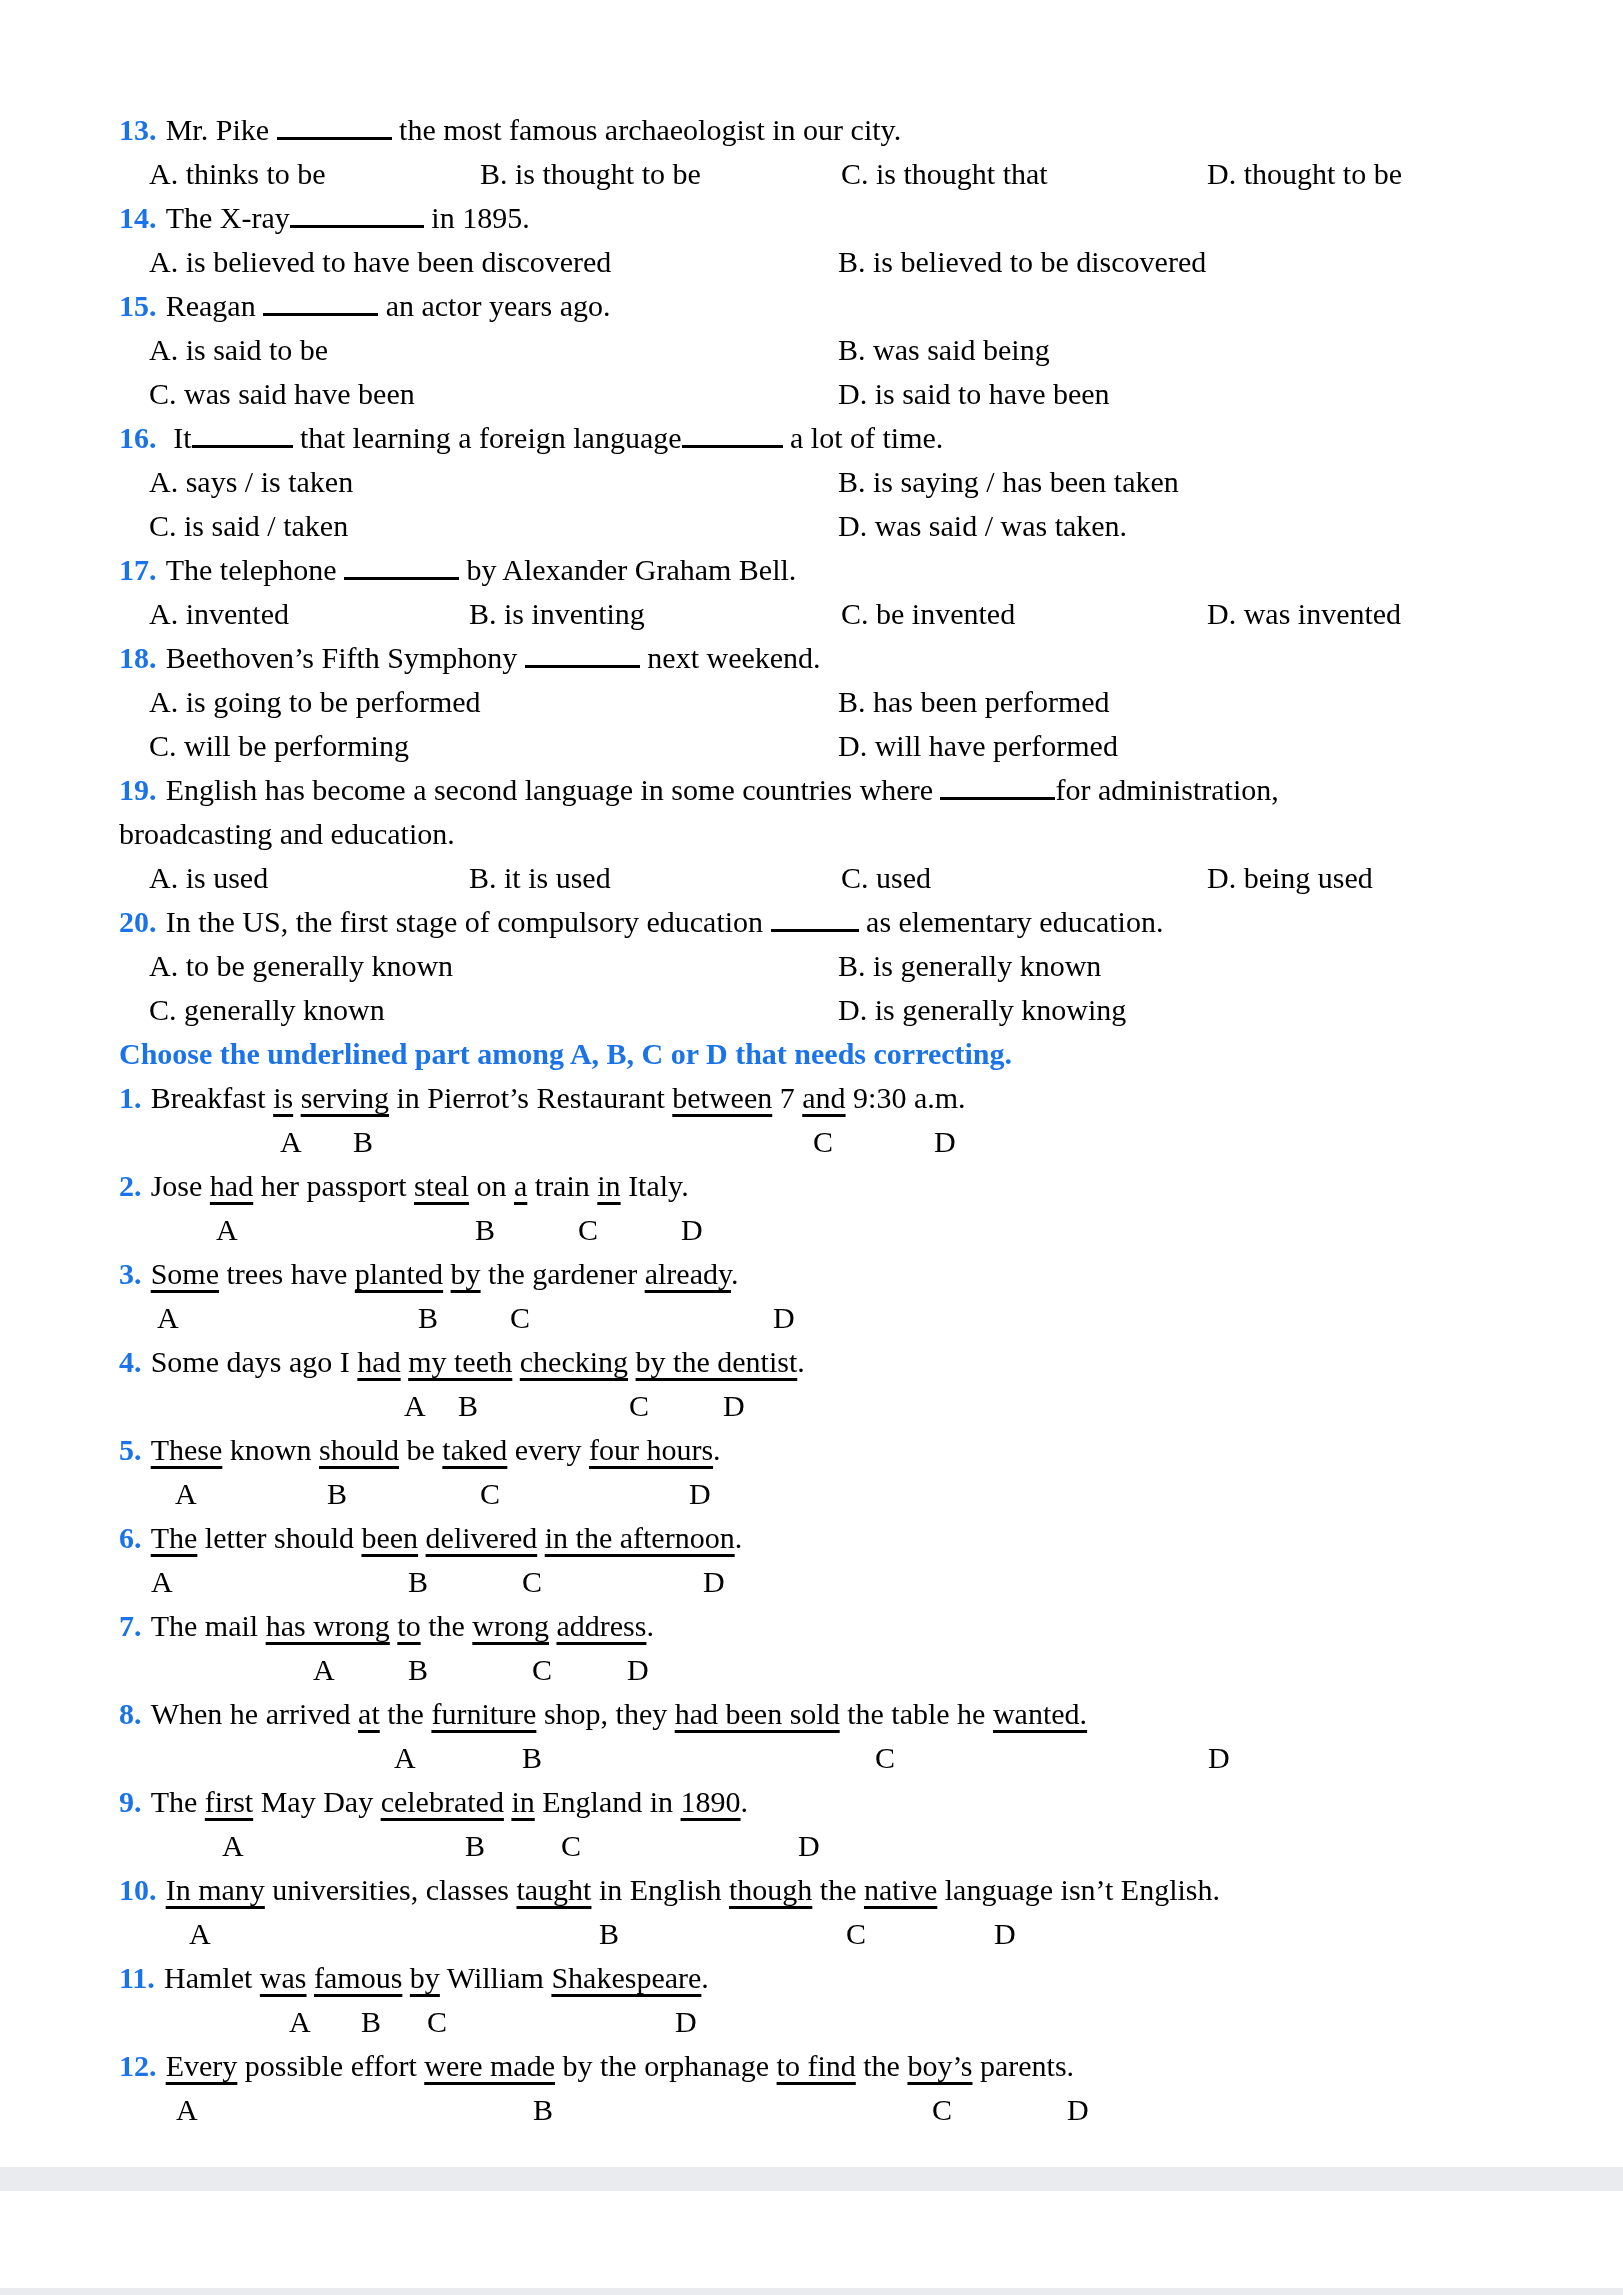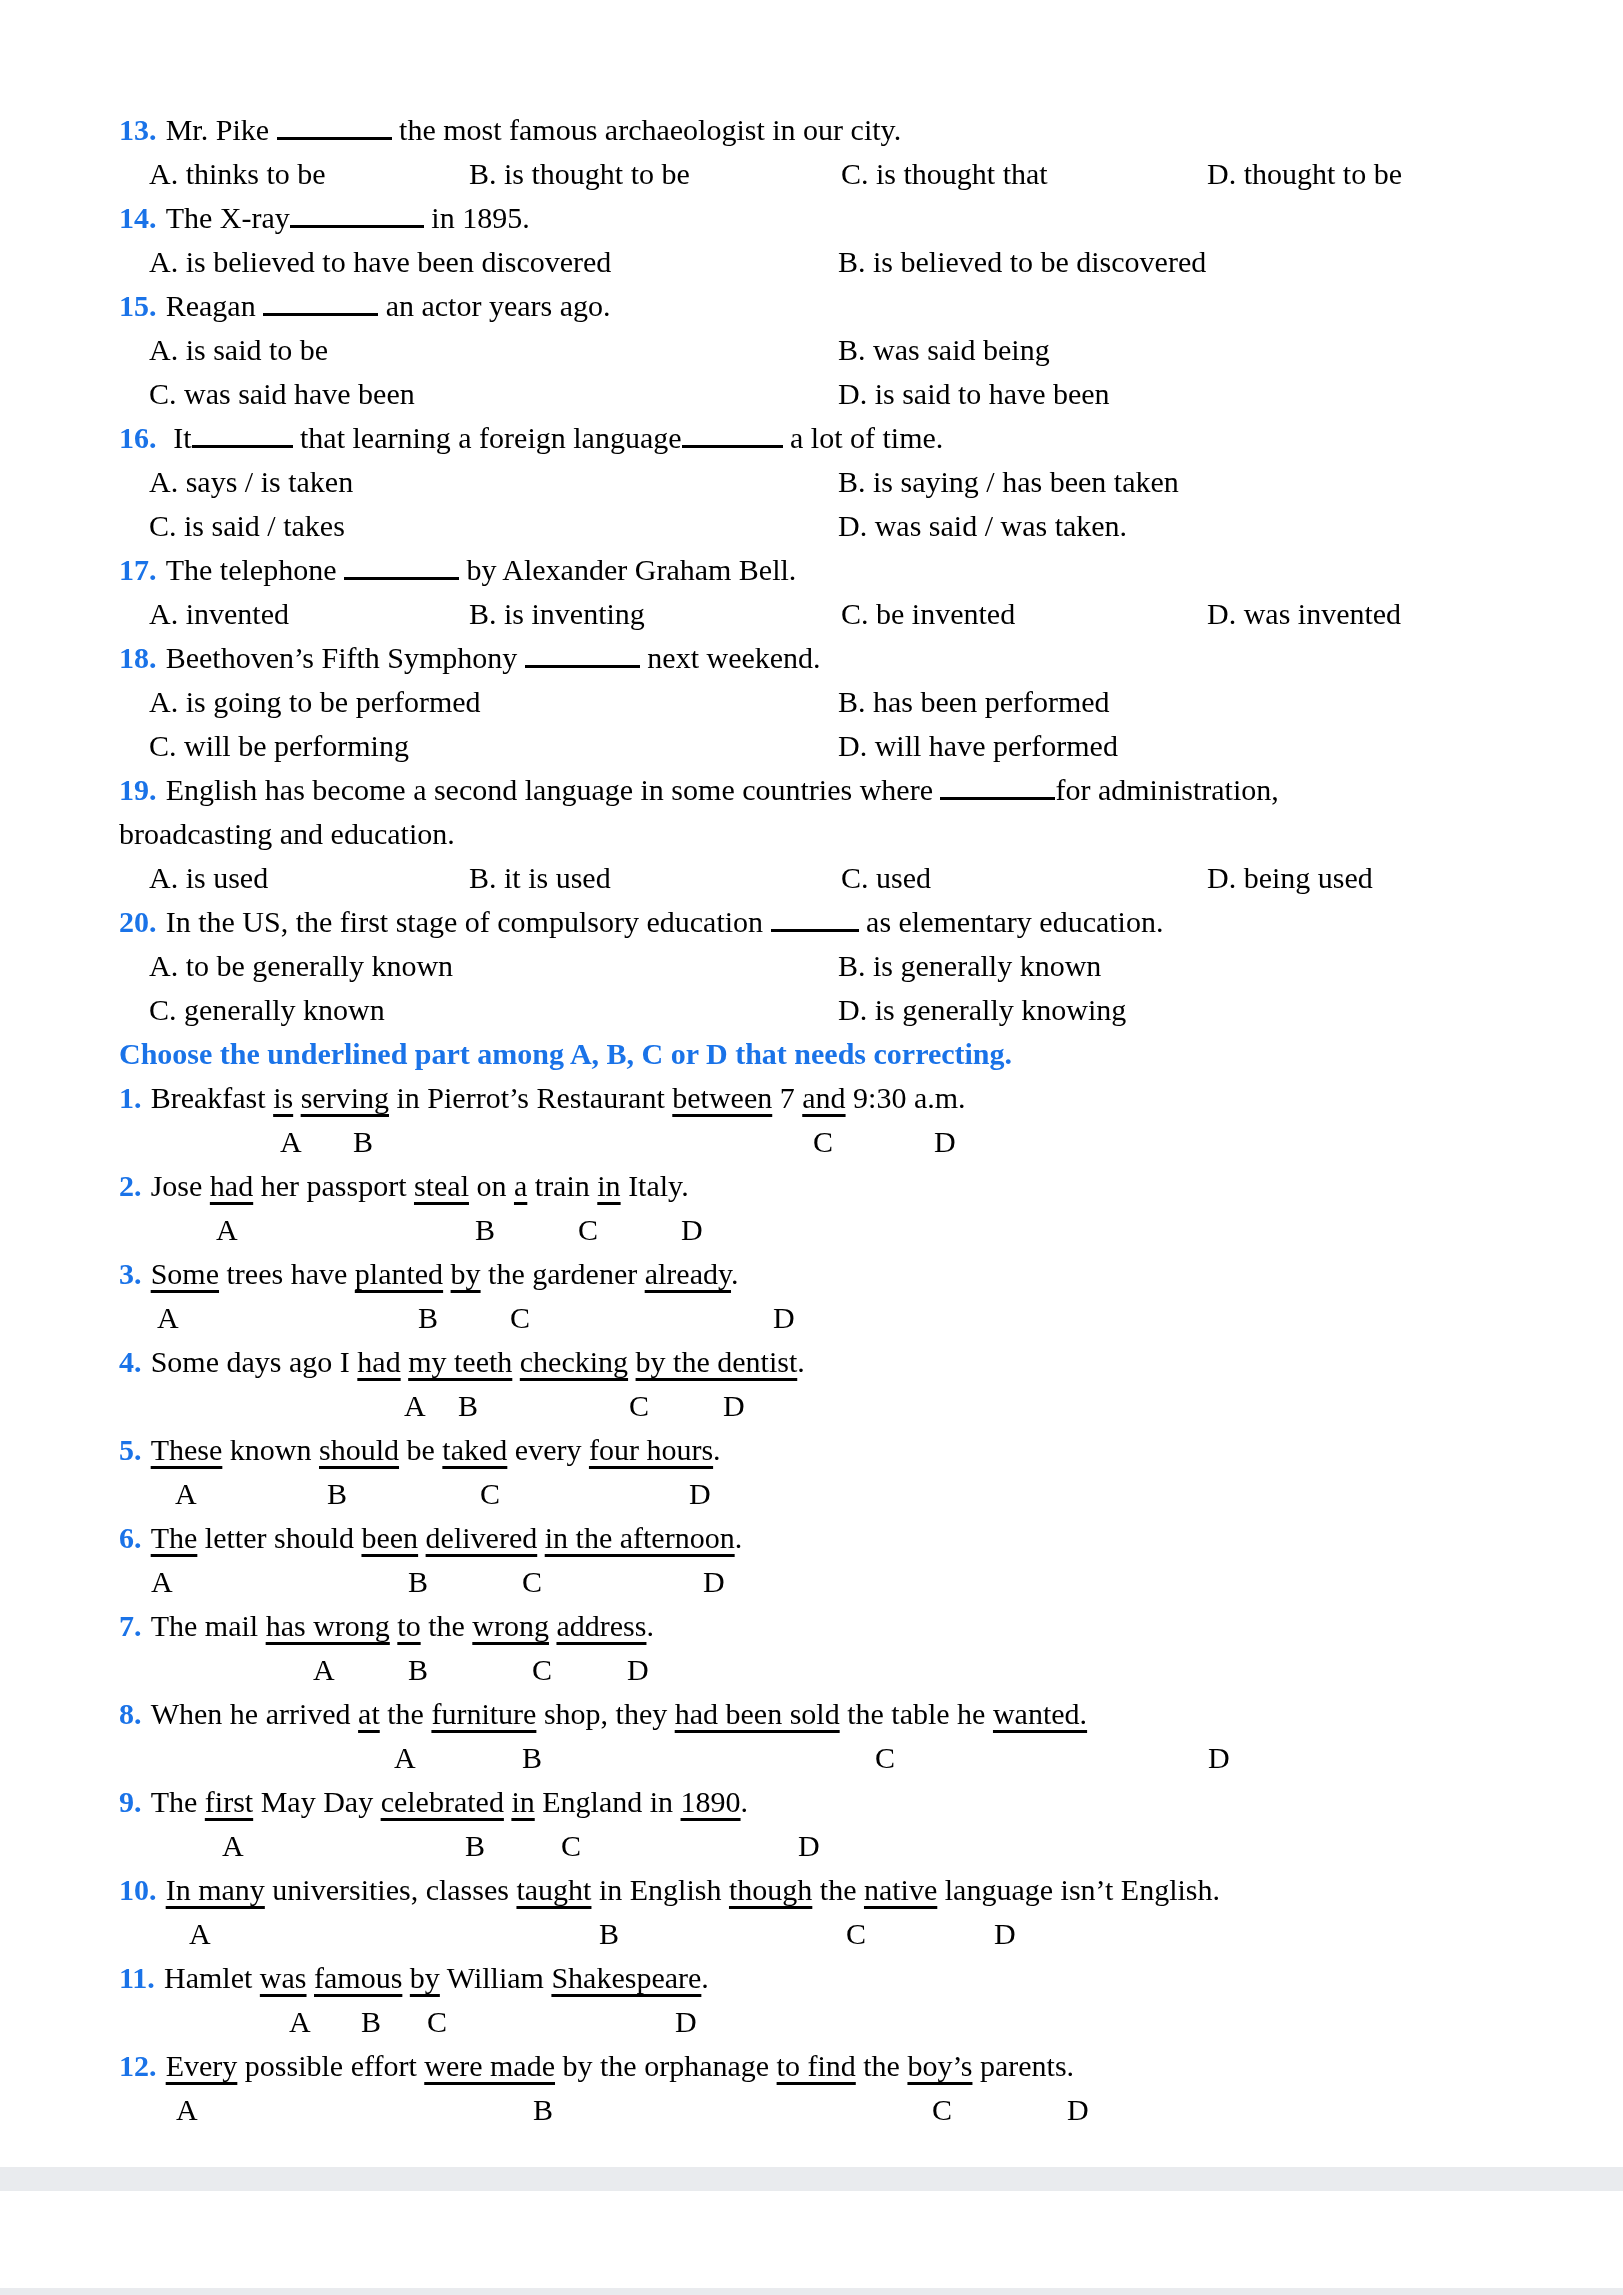--- a/index.html
+++ b/index.html
@@ -47,21 +47,21 @@
   .band2 { top: 2288px; height: 7.2px; }
 </style>
 </head>
 <body>
 
 <div class="content">
   <div id="mcq-block">
       <div class="line"><span class="num">13.</span><span>Mr. Pike </span><span class="blank" style="width: 115px;"></span><span> the most famous archaeologist in our city.</span></div>
       <div class="opt-row">
         <span class="opt" style="left: 149px;">A. thinks to be</span>
-        <span class="opt" style="left: 469px;">B. is thought to be</span>
+        <span class="opt" style="left: 480px;">B. is thought to be</span>
         <span class="opt" style="left: 841px;">C. is thought that</span>
         <span class="opt" style="left: 1207px;">D. thought to be</span>
       </div>
       <div class="line"><span class="num">14.</span><span>The X-ray</span><span class="blank" style="width: 134px;"></span><span> in 1895.</span></div>
       <div class="opt-row">
         <span class="opt" style="left: 149px;">A. is believed to have been discovered</span>
         <span class="opt" style="left: 838px;">B. is believed to be discovered</span>
       </div>
       <div class="line"><span class="num">15.</span><span>Reagan </span><span class="blank" style="width: 115px;"></span><span> an actor years ago.</span></div>
       <div class="opt-row">
@@ -71,21 +71,21 @@
       <div class="opt-row">
         <span class="opt" style="left: 149px;">C. was said have been</span>
         <span class="opt" style="left: 838px;">D. is said to have been</span>
       </div>
       <div class="line"><span class="num">16.</span><span> It</span><span class="blank" style="width: 101px;"></span><span> that learning a foreign language</span><span class="blank" style="width: 101px;"></span><span> a lot of time.</span></div>
       <div class="opt-row">
         <span class="opt" style="left: 149px;">A. says / is taken</span>
         <span class="opt" style="left: 838px;">B. is saying / has been taken</span>
       </div>
       <div class="opt-row">
-        <span class="opt" style="left: 149px;">C. is said / takes</span>
+        <span class="opt" style="left: 149px;">C. is said / taken</span>
         <span class="opt" style="left: 838px;">D. was said / was taken.</span>
       </div>
       <div class="line"><span class="num">17.</span><span>The telephone </span><span class="blank" style="width: 115px;"></span><span> by Alexander Graham Bell.</span></div>
       <div class="opt-row">
         <span class="opt" style="left: 149px;">A. invented</span>
         <span class="opt" style="left: 469px;">B. is inventing</span>
         <span class="opt" style="left: 841px;">C. be invented</span>
         <span class="opt" style="left: 1207px;">D. was invented</span>
       </div>
       <div class="line"><span class="num">18.</span><span>Beethoven’s Fifth Symphony </span><span class="blank" style="width: 115px;"></span><span> next weekend.</span></div>

